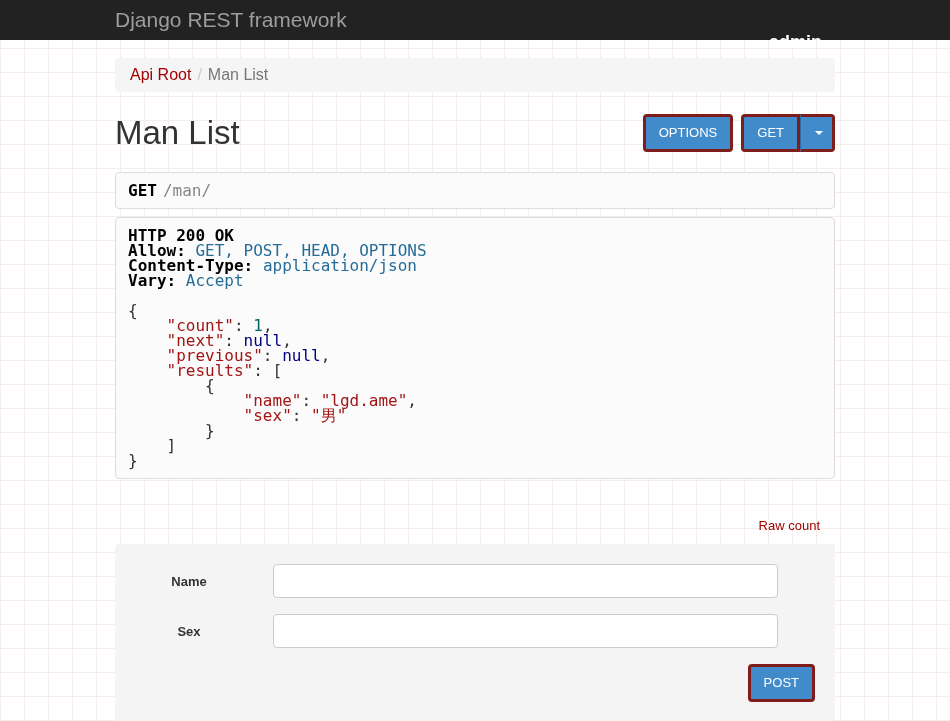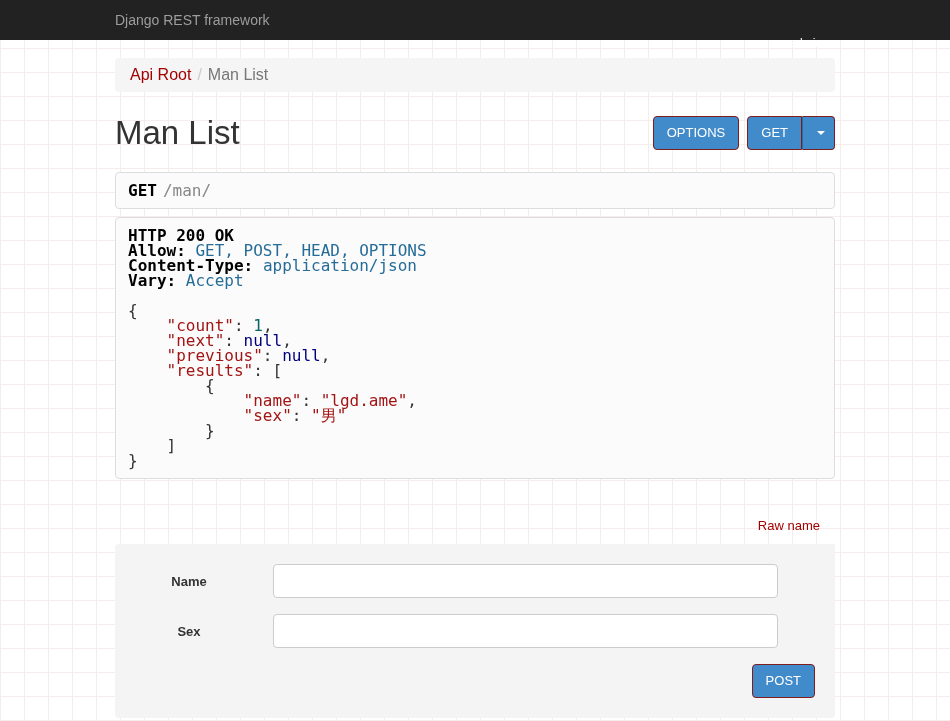--- a/index.html
+++ b/index.html
@@ -13,42 +13,42 @@
       linear-gradient(to bottom, #f5ecec 1px, transparent 1px);
     background-size: 24px 24px;
     color: #333;
   }
   .content { width: 720px; margin: 0 auto; }
 
   
   .navbar { height: 40px; background: #222222; }
   .navbar-inner { width: 720px; margin: 0 auto; height: 100%;
     display: flex; justify-content: space-between; align-items: center; }
-  .brand { color: #9d9d9d; font-size: 14px; text-decoration: none; cursor: pointer; }
-  .user-menu { color: #ffffff; font-size: 12px; font-weight: normal; cursor: pointer;
+  .brand { color: #9d9d9d; font-size: 21px; text-decoration: none; cursor: pointer; }
+  .user-menu { color: #ffffff; font-size: 18px; font-weight: bold; cursor: pointer;
     display: flex; align-items: center; margin-top: 45px; }
   .caret { display: inline-block; width: 0; height: 0;
     border-left: 4px solid transparent; border-right: 4px solid transparent;
     border-top: 4px solid currentColor; margin-left: 5px; }
 
   
   .breadcrumb { margin-top: 18px; background: #f5f5f5; border-radius: 4px;
     padding: 8px 15px; font-size: 16px; display: flex; align-items: center; }
   .breadcrumb a { color: #a30000; text-decoration: none; cursor: pointer; }
   .breadcrumb .sep { color: #cccccc; padding: 0 6px; }
   .breadcrumb .current { color: #777777; }
 
   
   .title-row { margin-top: 22px; display: flex; justify-content: space-between;
     align-items: center; }
   h1.page-title { margin: 0; font-size: 33px; font-weight: 400; color: #333; }
 
   .btn { display: inline-flex; align-items: center; justify-content: center;
     padding: 7px 13px; font-size: 13px; font-family: inherit;
-    background: #428bca; color: #ffffff; border: 1px solid #7f1d1d;
+    background: #428bca; color: #ffffff; border: 3px solid #7f1d1d;
     border-radius: 4px; cursor: pointer; line-height: 1.4; }
   .actions { display: flex; align-items: center; }
   .btn-group { display: inline-flex; margin-left: 8px; }
   .btn-group .btn-main { border-radius: 4px 0 0 4px; }
   .btn-group .btn-caret { border-radius: 0 4px 4px 0; border-left: 1px solid #2d6ca2;
     padding: 7px 9px; }
 
   
   .code-box { background: #fbfbfb; border: 1px solid #dddddd; border-radius: 4px;
     font-family: "DejaVu Sans Mono", monospace; font-size: 16px; color: #333; }
@@ -133,21 +133,21 @@
 <span>        {</span>
 <span>            </span><span class="tok-k">"name"</span><span>: </span><span class="tok-s">"lgd.ame"</span><span>,</span>
 <span>            </span><span class="tok-k">"sex"</span><span>: </span><span class="tok-s">"男"</span>
 <span>        }</span>
 <span>    ]</span>
 <span>}</span>
 </pre>
   </div>
 
   <div class="tabs">
-    <a class="tab-link">Raw name</a>
+    <a class="tab-link">Raw count</a>
   </div>
 
   <div class="form-panel">
     <div class="form-row">
       <label class="form-label">Name</label>
       <input class="form-input" type="text" value="" style="">
     </div>
     <div class="form-row">
       <label class="form-label">Sex</label>
       <input class="form-input" type="text" value="" style="">

